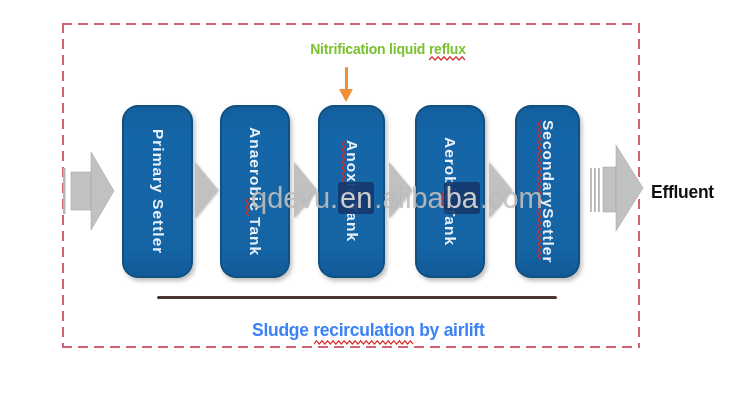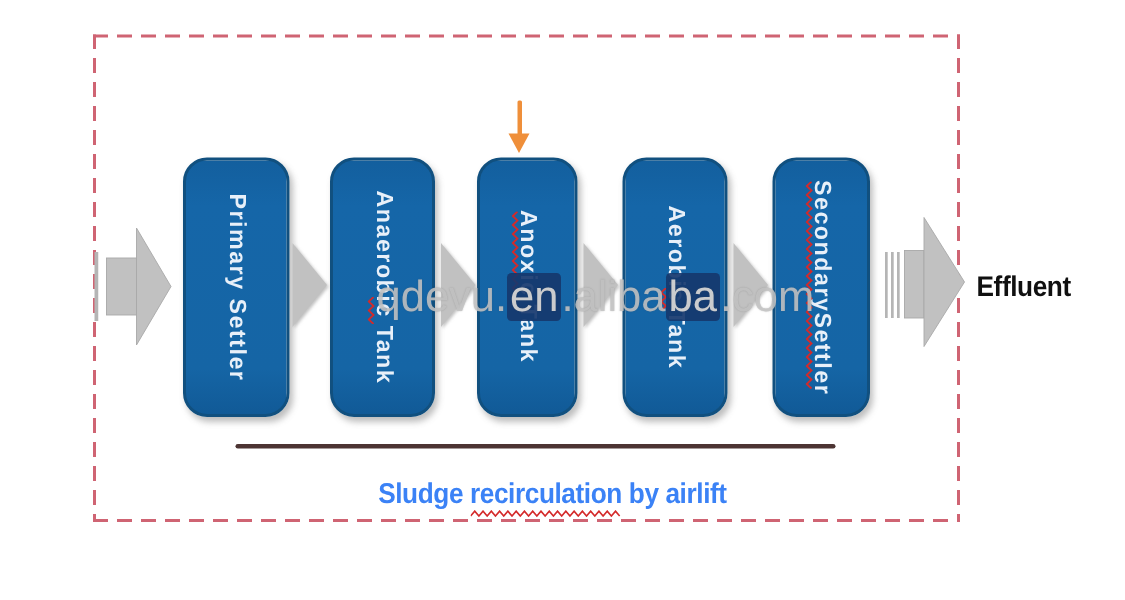--- a/index.html
+++ b/index.html
@@ -75,20 +75,25 @@
 </head>
 <body>
 
 <div class="stage">
 
   <div class="dash-h dash-top"></div>
   <div class="dash-h dash-bottom"></div>
   <div class="dash-v dash-left"></div>
   <div class="dash-v dash-right"></div>
 
+  <div class="top-note"><span>Nitrification liquid </span><span class="squiggle-anchor"><span>reflux</span><span class="zigline">
+          <svg width="37" height="5" viewBox="0 0 37 5" style="display: block;">
+            <path d="M0 4 L3 0.8 L6 4 L9 0.8 L12 4 L15 0.8 L18 4 L21 0.8 L24 4 L27 0.8 L30 4 L33 0.8 L36 4" fill="none" stroke="#d42a2a" stroke-width="1.2"></path>
+          </svg>
+        </span></span></div>
 
   <div class="orange-line"></div>
   <div class="orange-head"></div>
 
   <div class="tank" style="left:122px;width:71px;">
     <span class="tank-label">Primary Settler</span>
   </div>
   <div class="tank" style="left:220px;width:70px;">
     <span class="tank-label">Anaerobic Tank</span>
   </div>

